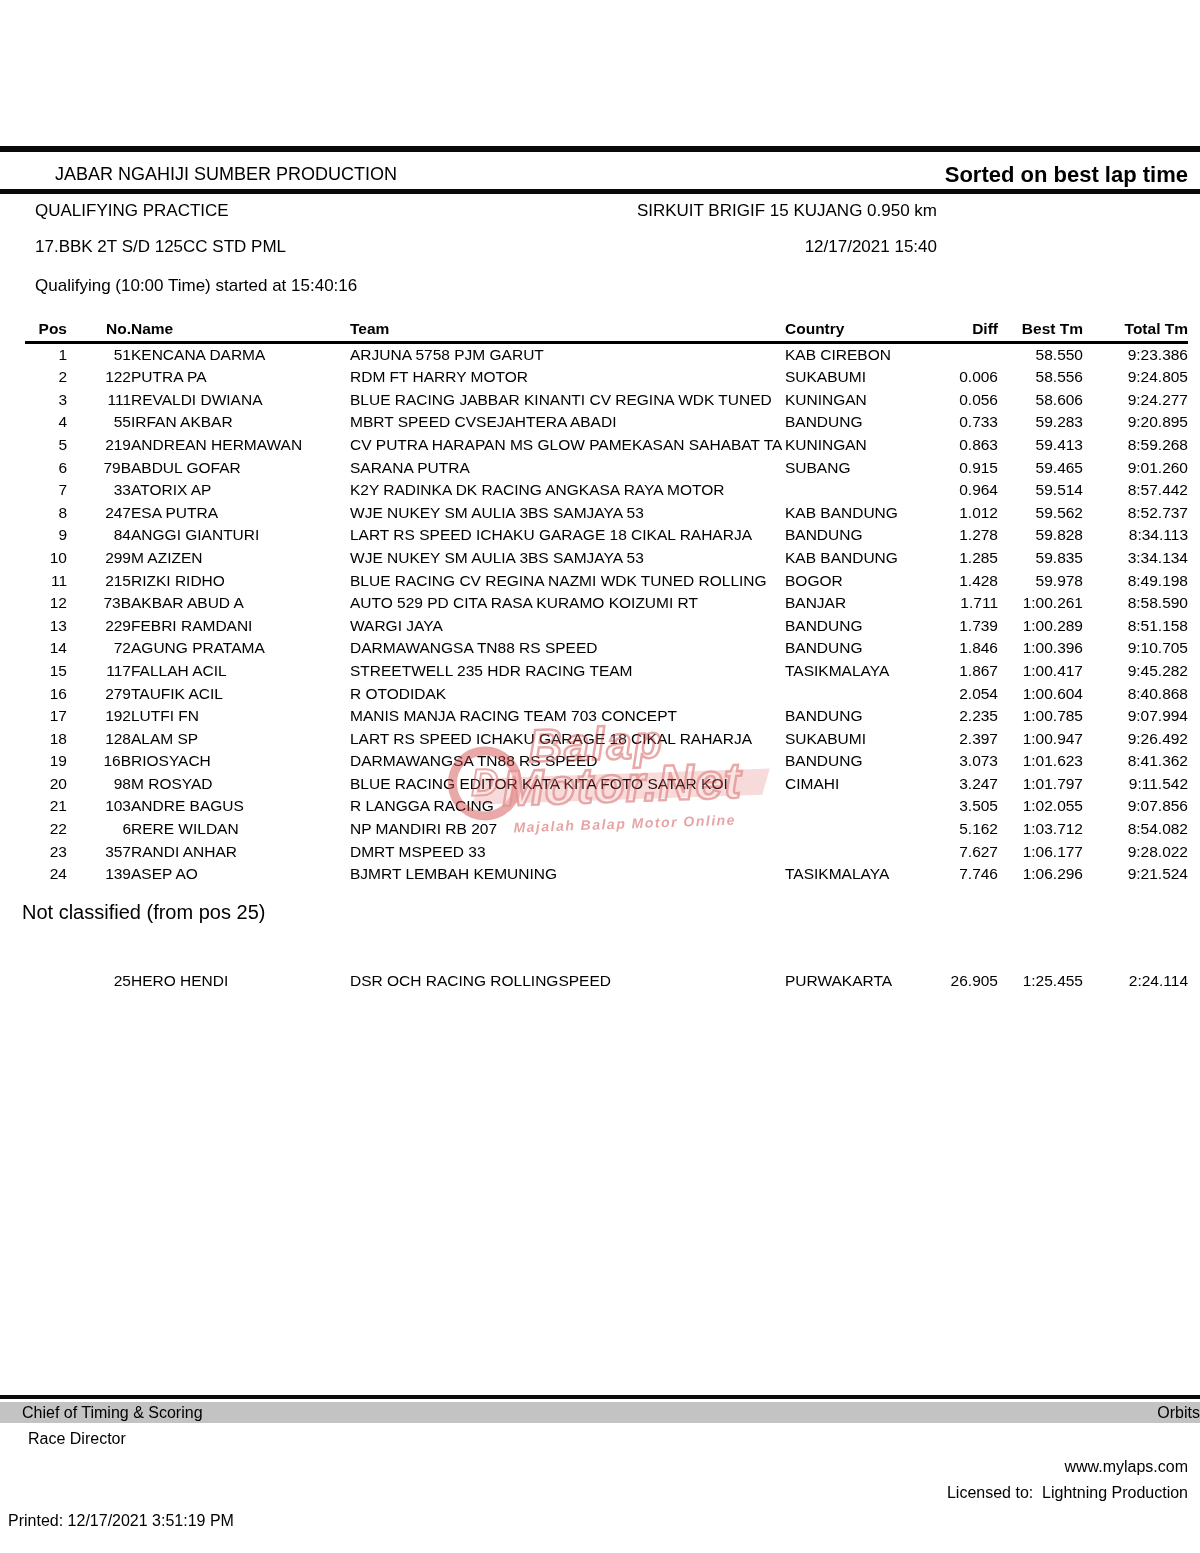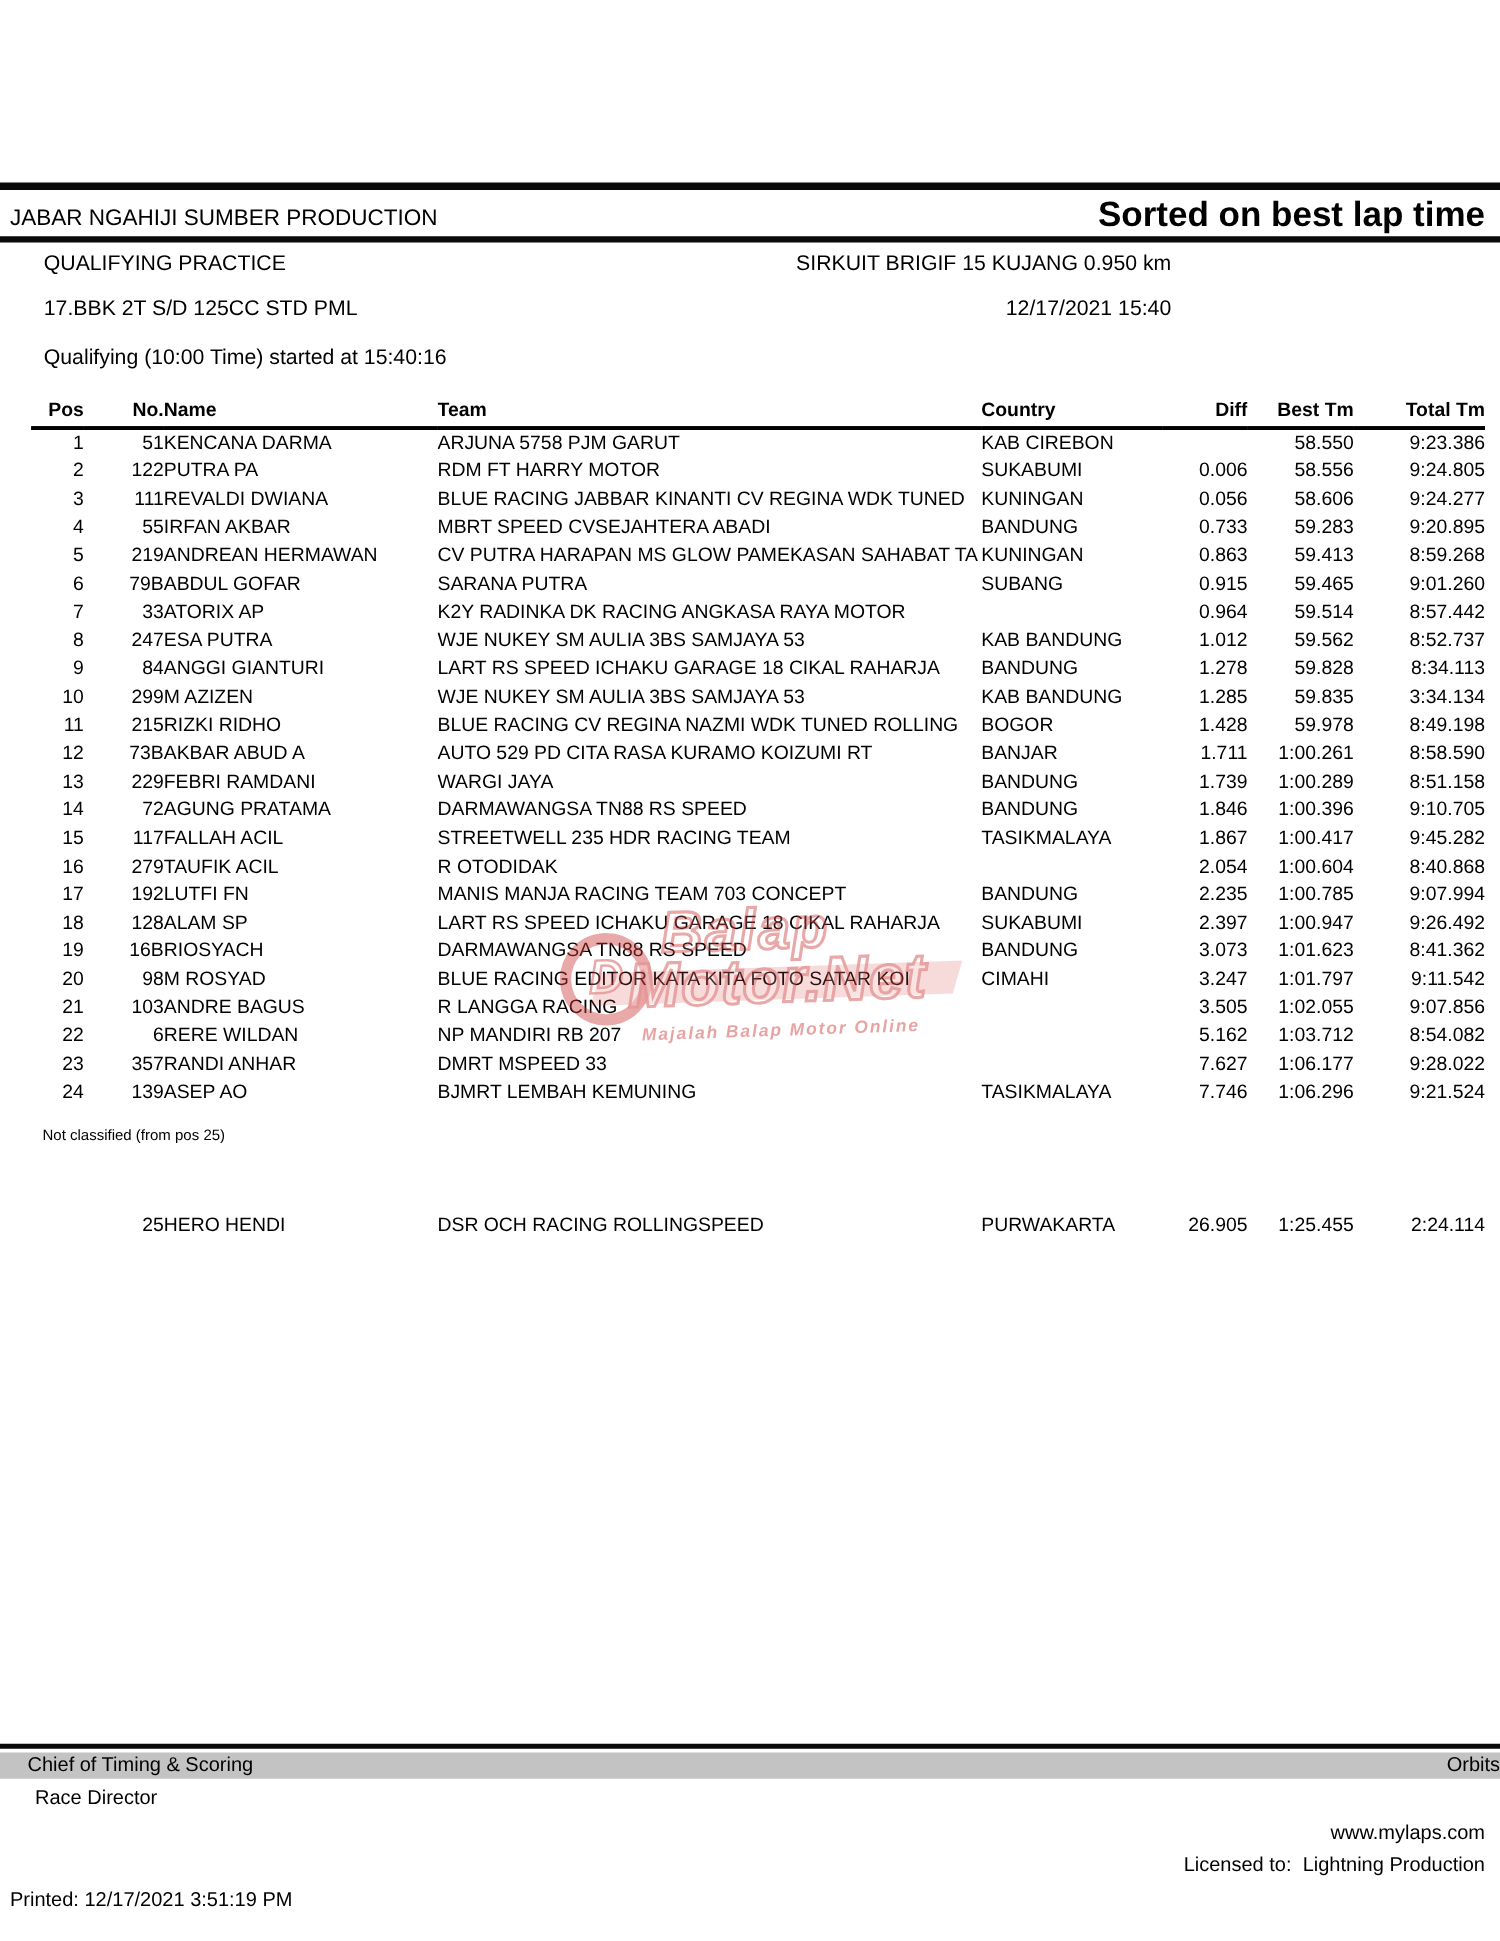--- a/index.html
+++ b/index.html
@@ -6,22 +6,22 @@
   .page {
     position:relative; width:1200px; height:1553px; background:#ffffff;
     font-family:"Liberation Sans", sans-serif; color:#000; overflow:hidden;
   }
   .rule { position:absolute; left:0; width:1200px; background:#0a0a0a; }
   .rule-top1 { top:146px; height:6px; }
   .rule-top2 { top:189px; height:5px; }
 
   .titlebar { position:absolute; left:8px; right:12px; top:156px; height:32px;
     display:flex; justify-content:space-between; align-items:flex-end; }
-  .report-title { font-size:18px; padding-bottom:3px; }
-  .sort-label { font-size:28px; font-weight:bold; }
+  .report-title { font-size:18px; padding-bottom:3px;margin-left:47px; }
+  .sort-label { font-size:22px; font-weight:bold; }
 
   .meta-left { position:absolute; left:35px; font-size:17px; white-space:nowrap; }
   .meta-right { position:absolute; right:263px; font-size:17px; white-space:nowrap; text-align:right; }
   .meta-row1 { top:201px; }
   .meta-row2 { top:237px; }
   .session-info { position:absolute; left:35px; top:276px; font-size:17px; }
 
   table.results { position:absolute; left:25px; width:1163px;
     border-collapse:collapse; table-layout:fixed; font-size:15.5px; }
   table.results-main { top:318px; }
@@ -34,21 +34,21 @@
   .c-pos     { width:42px;  text-align:right; }
   .c-no      { width:64px;  text-align:right; }
   .c-name    { width:219px; text-align:left; padding-left:12px; }
   .c-team    { width:435px; text-align:left; }
   .c-country { width:145px; text-align:left; padding-left:5px; }
   .c-diff    { width:68px;  text-align:right; }
   .c-best    { width:85px;  text-align:right; }
   .c-total   { width:105px; text-align:right; }
   th.c-name  { padding-left:12px; }
 
-  .nc-label { position:absolute; left:34px; top:901px; font-size:12px; }
+  .nc-label { position:absolute; left:22px; top:901px; font-size:20px; }
 
   
   .watermark { position:absolute; left:446px; top:726px; width:330px; height:115px;
     z-index:5; pointer-events:none; opacity:0.55; transform:rotate(-2deg); }
   .wm-band { position:absolute; left:30px; top:48px; width:290px; height:26px;
     background:rgba(214,70,70,0.35); transform:skewX(-18deg); }
   .wm-circle { position:absolute; left:2px; top:16px; width:56px; height:56px;
     border:9px solid rgba(205,60,60,0.8); border-radius:50%;
     font-size:38px; font-weight:bold; font-style:italic; text-align:center; line-height:54px;
     color:rgba(255,240,240,0.25); -webkit-text-stroke:2px rgba(205,60,60,0.8); }

